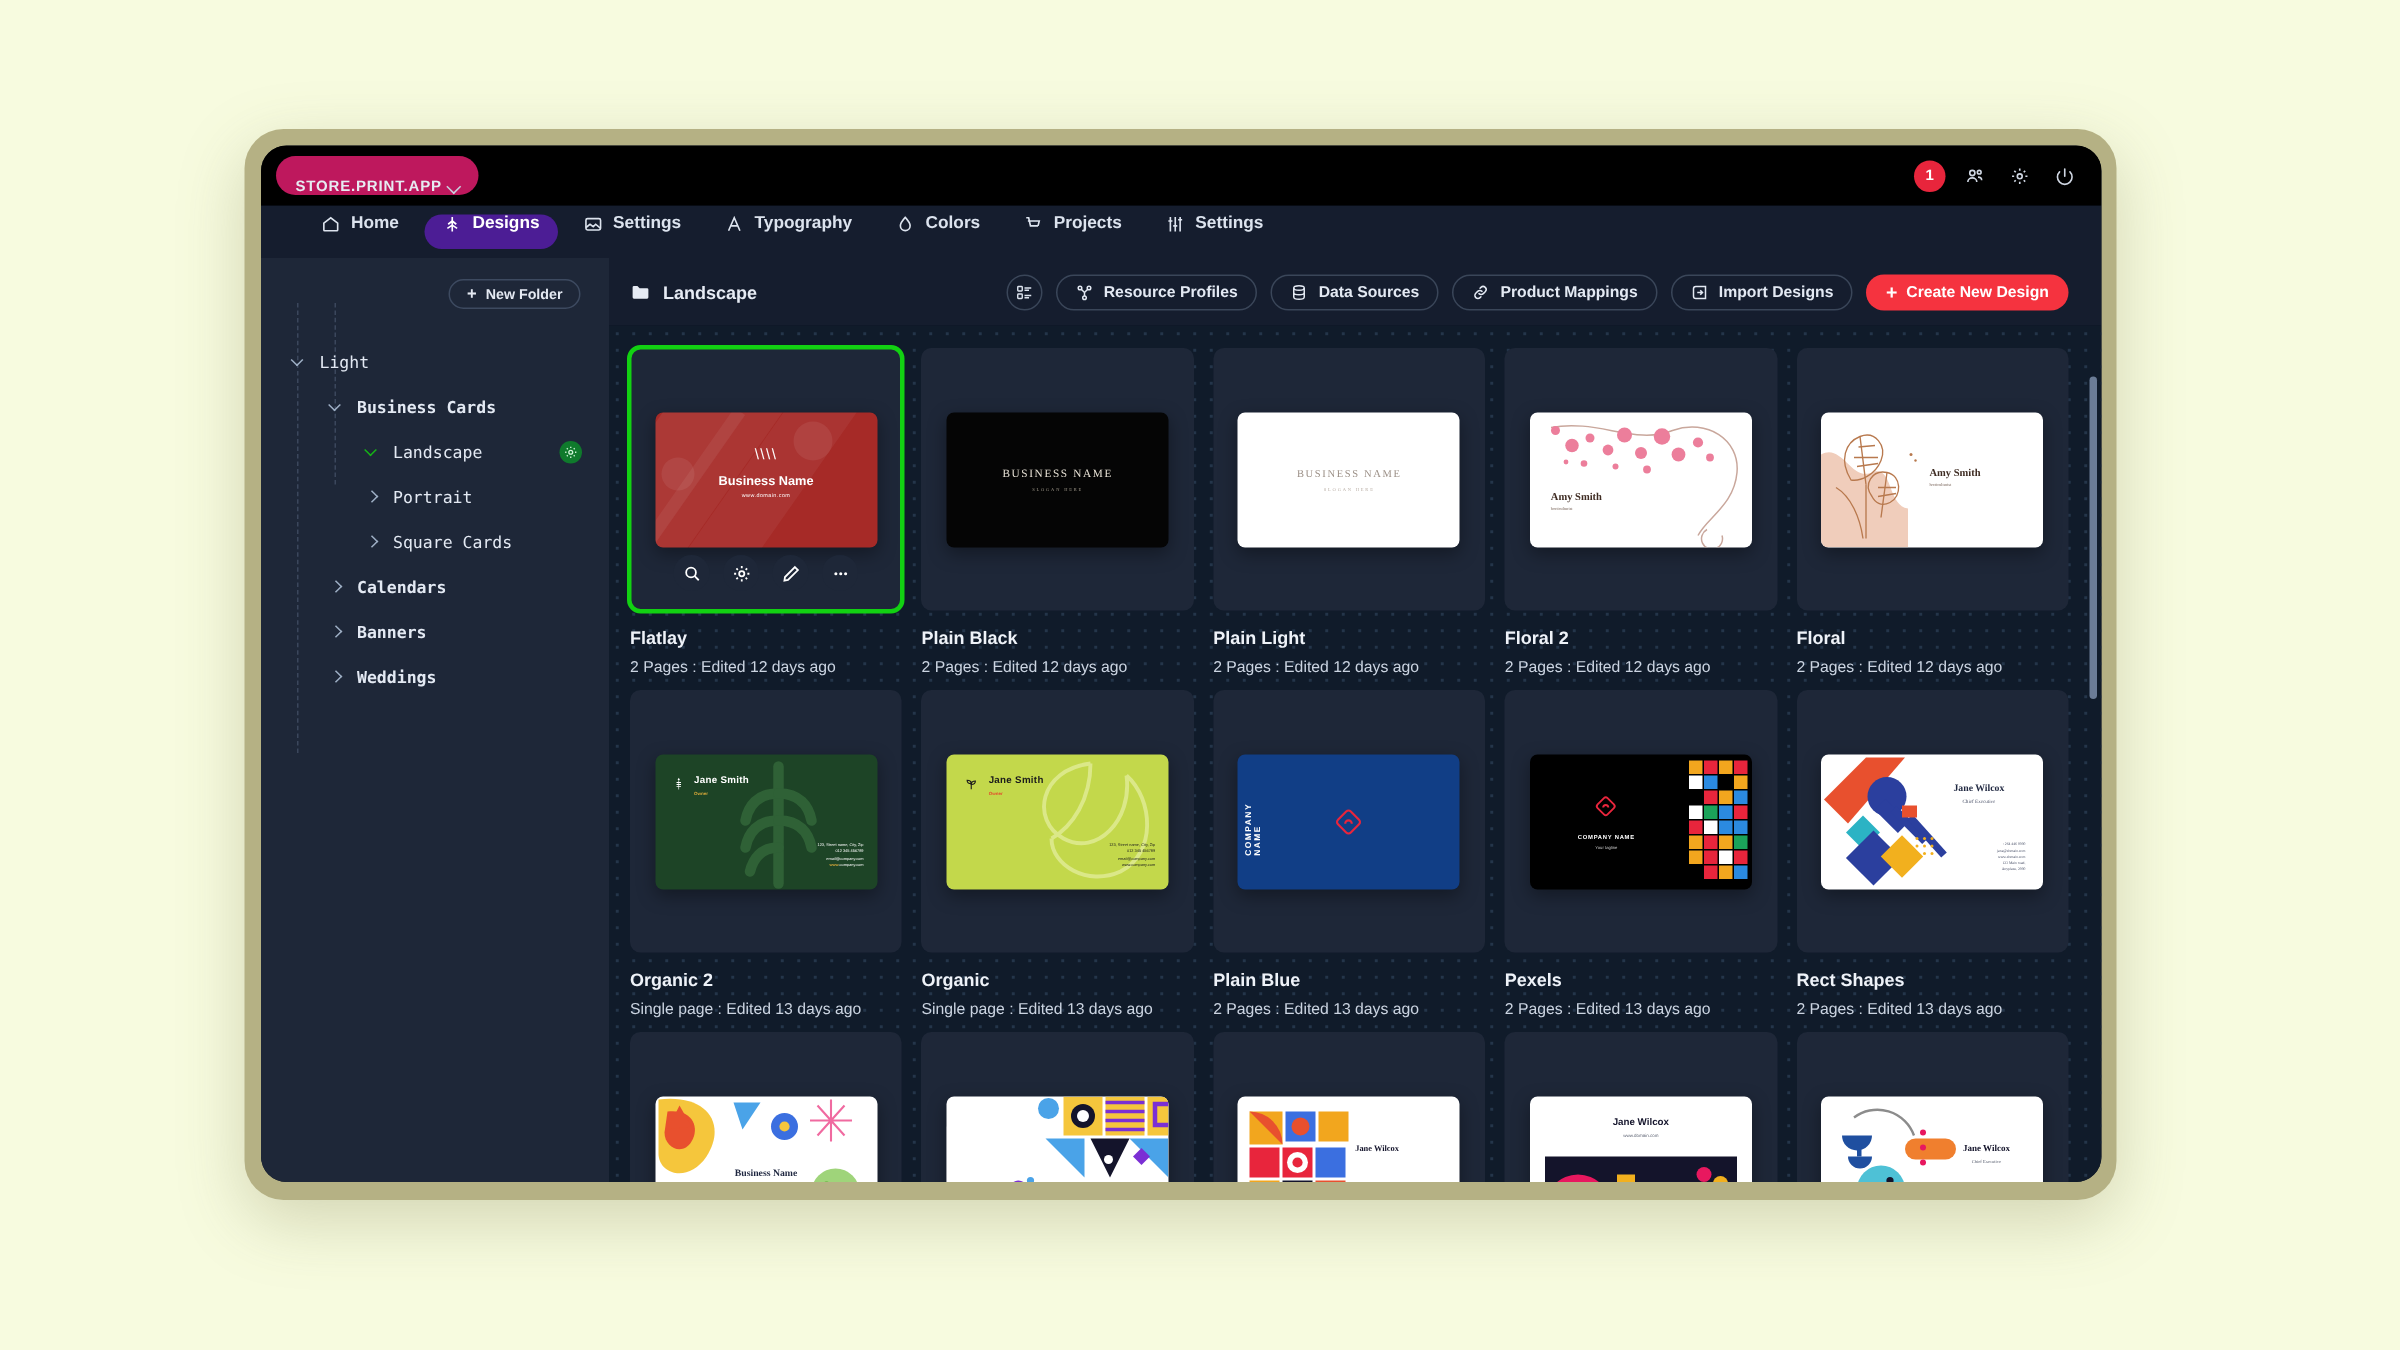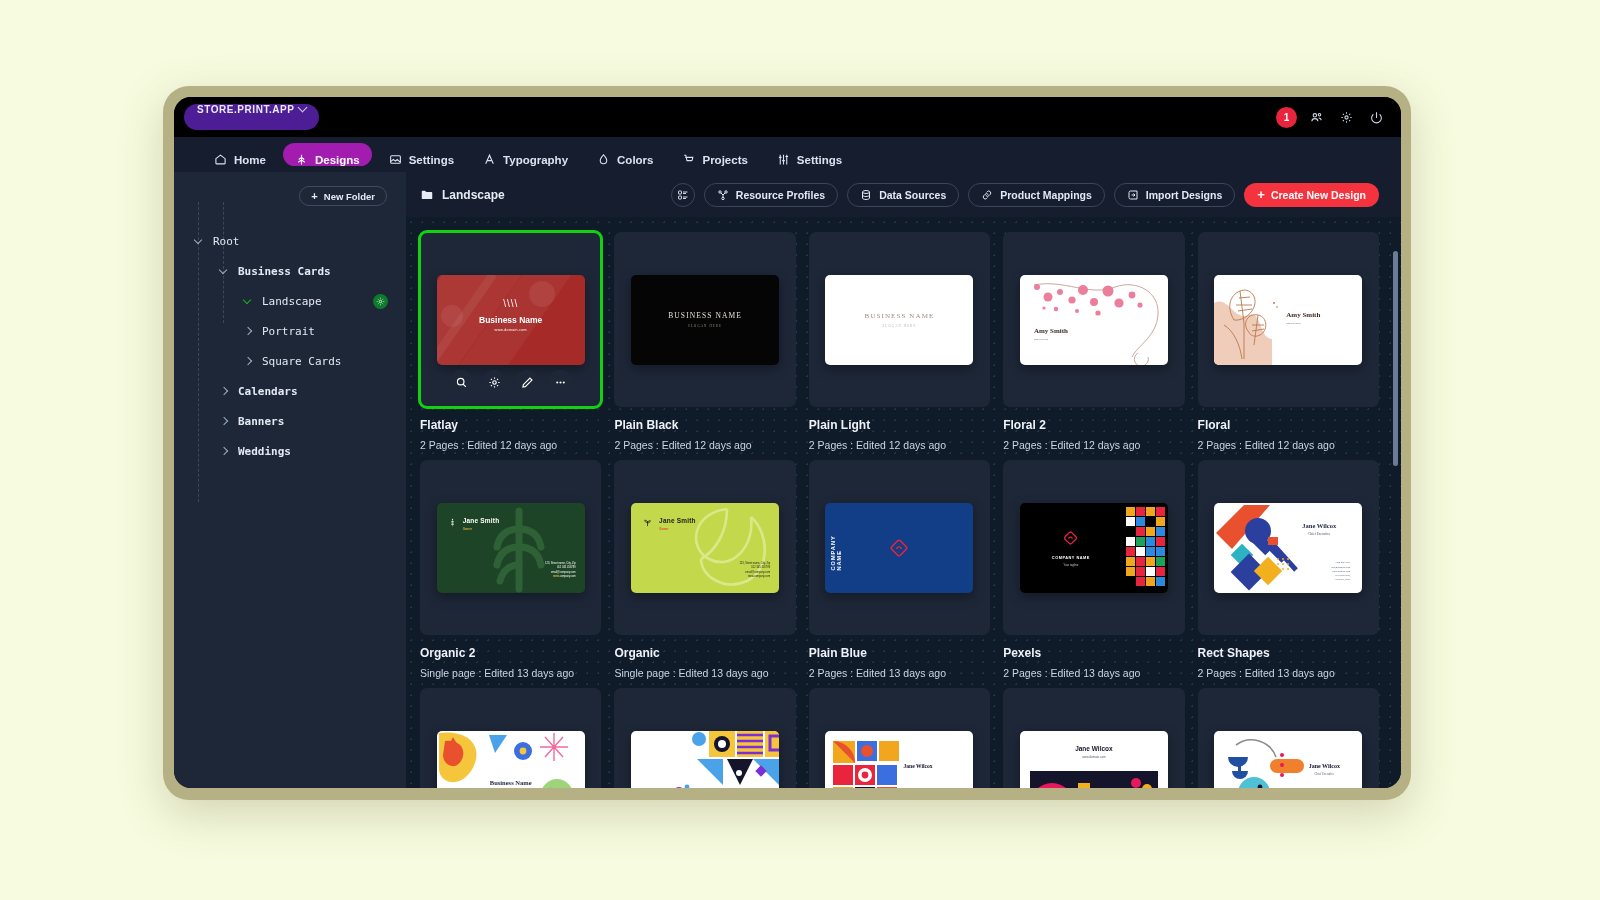--- a/index.html
+++ b/index.html
@@ -30,22 +30,22 @@
   }
 
   
   #topbar {
     height: 40px; background: #000;
     display: flex; align-items: center;
     padding: 0 14px 0 10px;
     position: relative;
   }
   #workspace-chip {
-    display: flex; align-items: flex-start; gap: 4px;
-    background: #4c1d95;
+    display: flex; align-items: flex-end; gap: 4px;
+    background: #be185d;
     border-radius: 16px;
     height: 26px;
     padding: 0 11px 0 13px;
   }
   #workspace-chip .ws-label {
     font-size: 10px; font-weight: bold; letter-spacing: .55px;
     color: #e7ebf2;
   }
   .chev-d { width: 9px; height: 9px; position: relative; display:inline-block; }
   .chev-d::after {
@@ -70,29 +70,29 @@
     font-size: 10px; font-weight: bold;
   }
 
   
   #navbar {
     height: 35px; background: #151d2e;
     display: flex; align-items: center;
     padding-left: 28px; gap: 5px;
   }
   .nav-item {
-    display: flex; align-items: flex-end; gap: 7px;
+    display: flex; align-items: flex-start; gap: 7px;
     height: 23px; padding: 0 12px;
     border-radius: 12px;
     font-size: 11.5px; font-weight: bold;
     color: #dce3ee;
     cursor: pointer;
   }
   .nav-item svg { width: 13px; height: 13px; flex-shrink: 0; }
-  .nav-item.active { background: #a21caf; color: #fff; }
+  .nav-item.active { background: #4c1d95; color: #fff; }
 
   
   #body-split { display: flex; height: calc(100% - 75px); }
 
   
   #sidebar {
     width: 232px; background: #1e2738;
     padding: 14px 0 0 0;
     flex-shrink: 0;
     position: relative;
@@ -329,21 +329,21 @@
         </div>
 
         <div id="tree">
           <div class="guide" id="guide-root"></div>
           <div class="guide" id="guide-bc"></div>
 
           <div class="tree-row tree-l0">
             <span class="tw">
                 <span class="car open"></span>
               </span>
-            <span>Root</span>
+            <span>Light</span>
           </div>
 
           <div class="tree-row tree-l1">
             <span class="tw">
                 <span class="car open"></span>
               </span>
             <span>Business Cards</span>
           </div>
 
           <div class="tree-row tree-l2">

